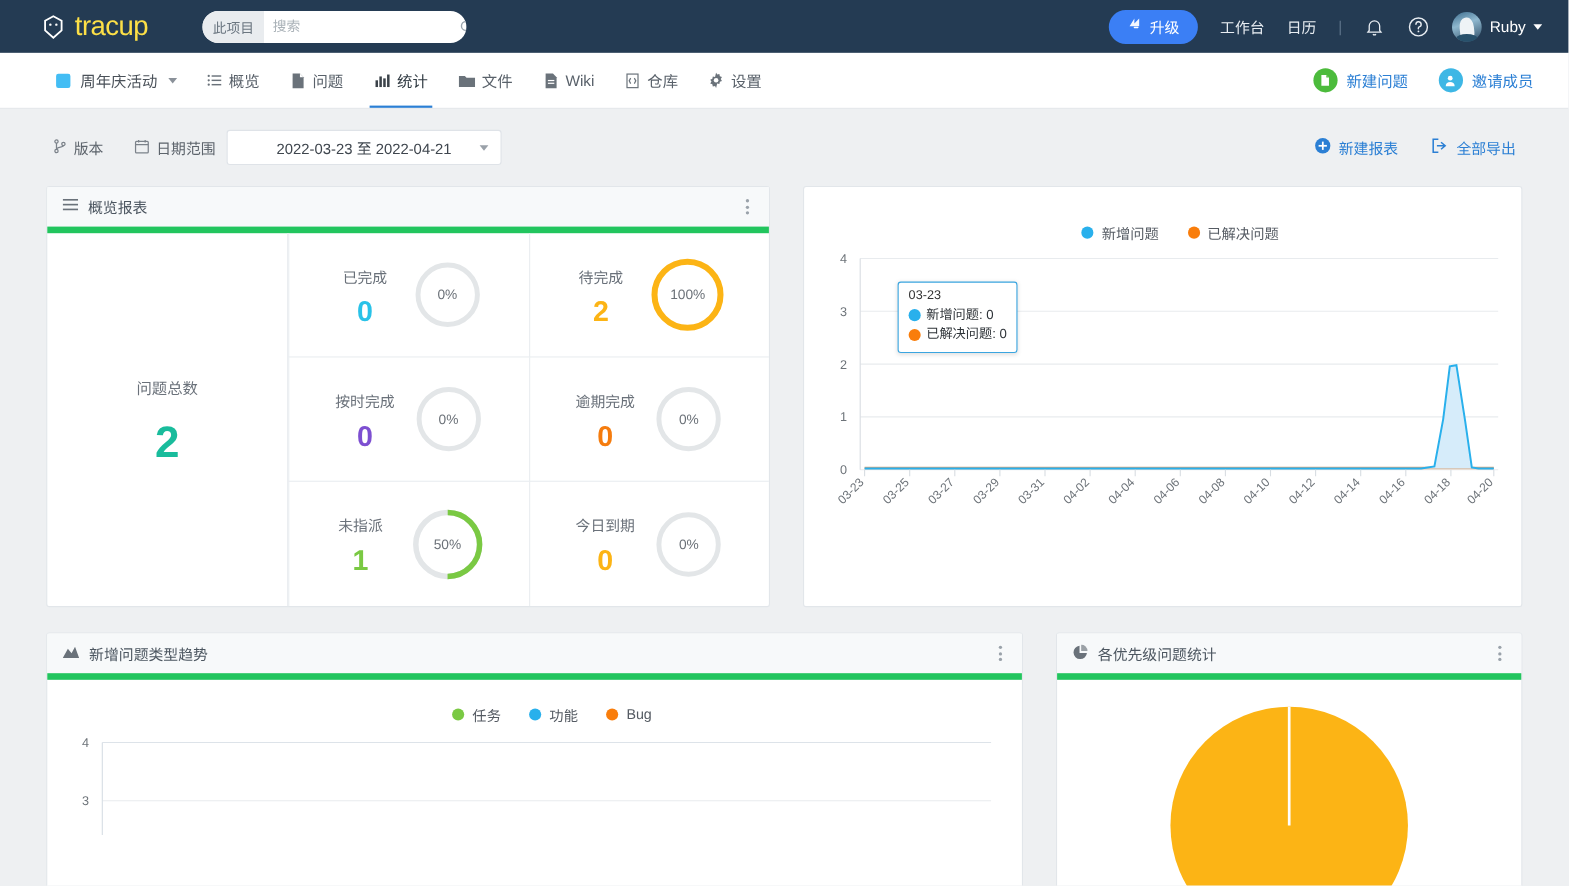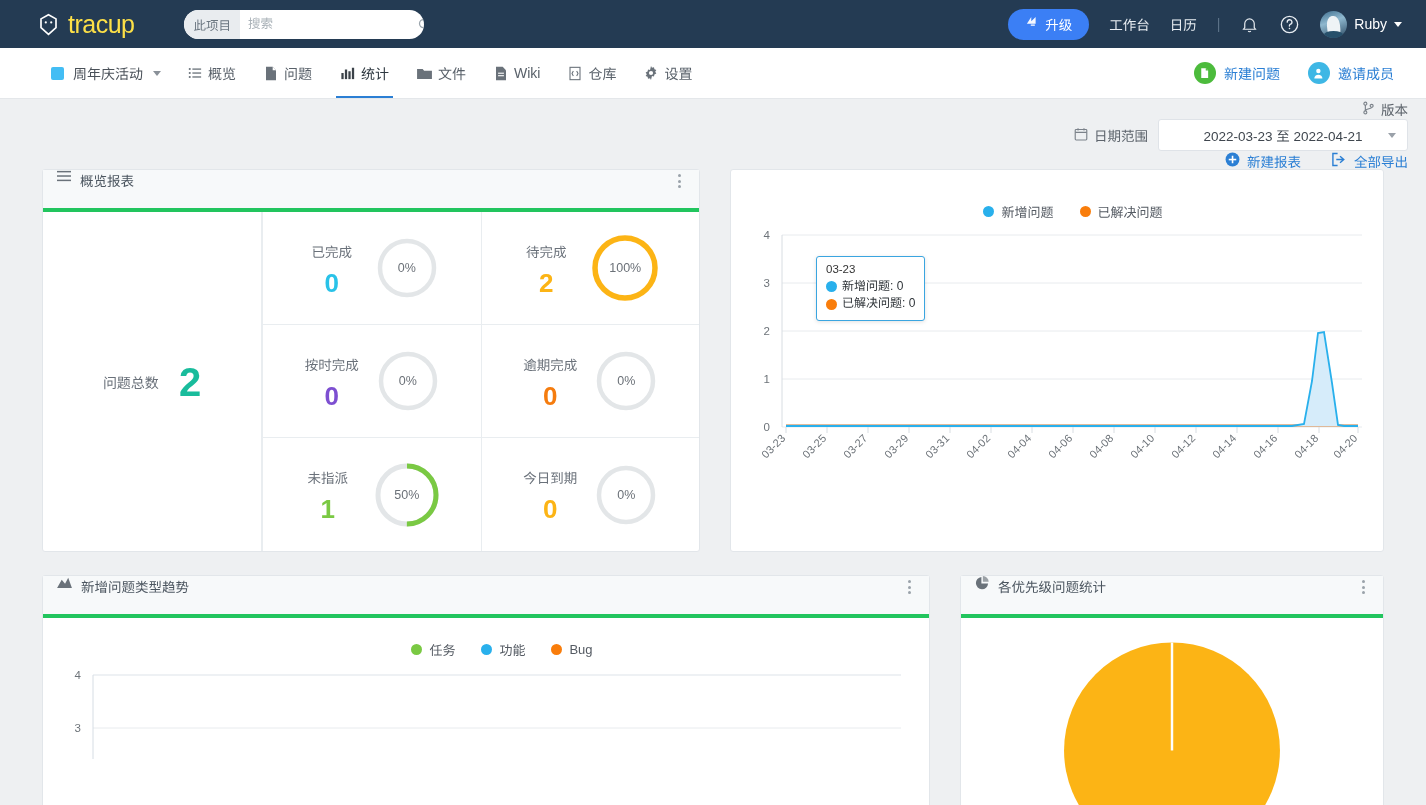--- a/index.html
+++ b/index.html
@@ -90,21 +90,21 @@
   }
   .nav-tab svg { display:block; }
   .nav-right { margin-left:auto; display:flex; align-items:center; gap:28px; padding-right:16px; }
   .nav-action { display:flex; align-items:center; gap:8px; cursor:pointer; font-size:14px; color:#2b7fd4; }
   .round-icon { width:22px; height:22px; border-radius:50%; display:flex; align-items:center; justify-content:center; flex:none; }
   .round-icon.green { background:#4cbb3c; }
   .round-icon.blue { background:#3eb7e5; }
 
   
   .filterbar {
-    height:70px; display:flex; align-items:flex-end; padding:0 18px;flex-direction:column;
+    height:70px; display:flex; align-items:center; padding:0 48px;
   }
   .filter-group { display:flex; align-items:center; gap:10px; }
   .filter-label { display:flex; align-items:center; gap:6px; font-size:13.5px; color:#5d646c; white-space:nowrap; }
   .select-box {
     height:32px; background:#fff; border:1px solid #dfe3e8; border-radius:3px;
     display:flex; align-items:center; padding:0 12px; font-size:13.5px; color:#3f464e;
     cursor:pointer; position:relative;
   }
   .select-box .caret-sel {
     position:absolute; right:11px; width:0; height:0;
@@ -113,32 +113,32 @@
   .select-version { width:228px; }
   .select-date { width:250px; justify-content:center; }
   .filter-right { margin-left:auto; display:flex; align-items:center; gap:30px; }
   .fr-action { display:flex; align-items:center; gap:7px; font-size:13.5px; color:#2b7fd4; cursor:pointer; }
 
   
   .content { padding:0 42px; display:flex; flex-direction:column; gap:23px; }
   .row { display:flex; gap:30px; }
   .card { background:#fff; border:1px solid #e2e6ea; border-radius:3px; display:flex; flex-direction:column; }
   .card-head {
-    height:42px; background:#f7f9fa; border-bottom:4px solid #22c55e;
-    display:flex; align-items:flex-start; padding:0 14px; gap:9px;
+    height:42px; background:#f7f9fa; border-bottom:6px solid #22c55e;
+    display:flex; align-items:center; padding:0 14px; gap:9px;
   }
   .card-title { font-size:13.5px; color:#4c5660; }
   .kebab { margin-left:auto; cursor:pointer; display:flex; flex-direction:column; gap:2.5px; padding:4px; }
   .kebab i { width:3px; height:3px; border-radius:50%; background:#9aa2aa; display:block; }
 
   
   .ov-card { width:658px; }
   .ov-body { display:flex; height:339px; }
   .ov-total {
-    width:219px; border-right:1px solid #e9edf0; display:flex; flex-direction:row;
+    width:219px; border-right:1px solid #e9edf0; display:flex; flex-direction:column;
     align-items:center; justify-content:center; gap:20px;
   }
   .ov-total-label { font-size:14px; color:#6a717a; }
   .ov-total-num { font-size:40px; color:#19bc9c; font-weight:bold; line-height:1; }
   .ov-grid { flex:1; display:grid; grid-template-columns:1fr 1fr; grid-template-rows:1fr 1fr 1fr; }
   .ov-cell {
     display:flex; align-items:center; justify-content:center; gap:18px;
     border-left:1px solid #e9edf0; border-bottom:1px solid #e9edf0;
   }
   .ov-grid .ov-cell:nth-child(5), .ov-grid .ov-cell:nth-child(6) { border-bottom:0; }

